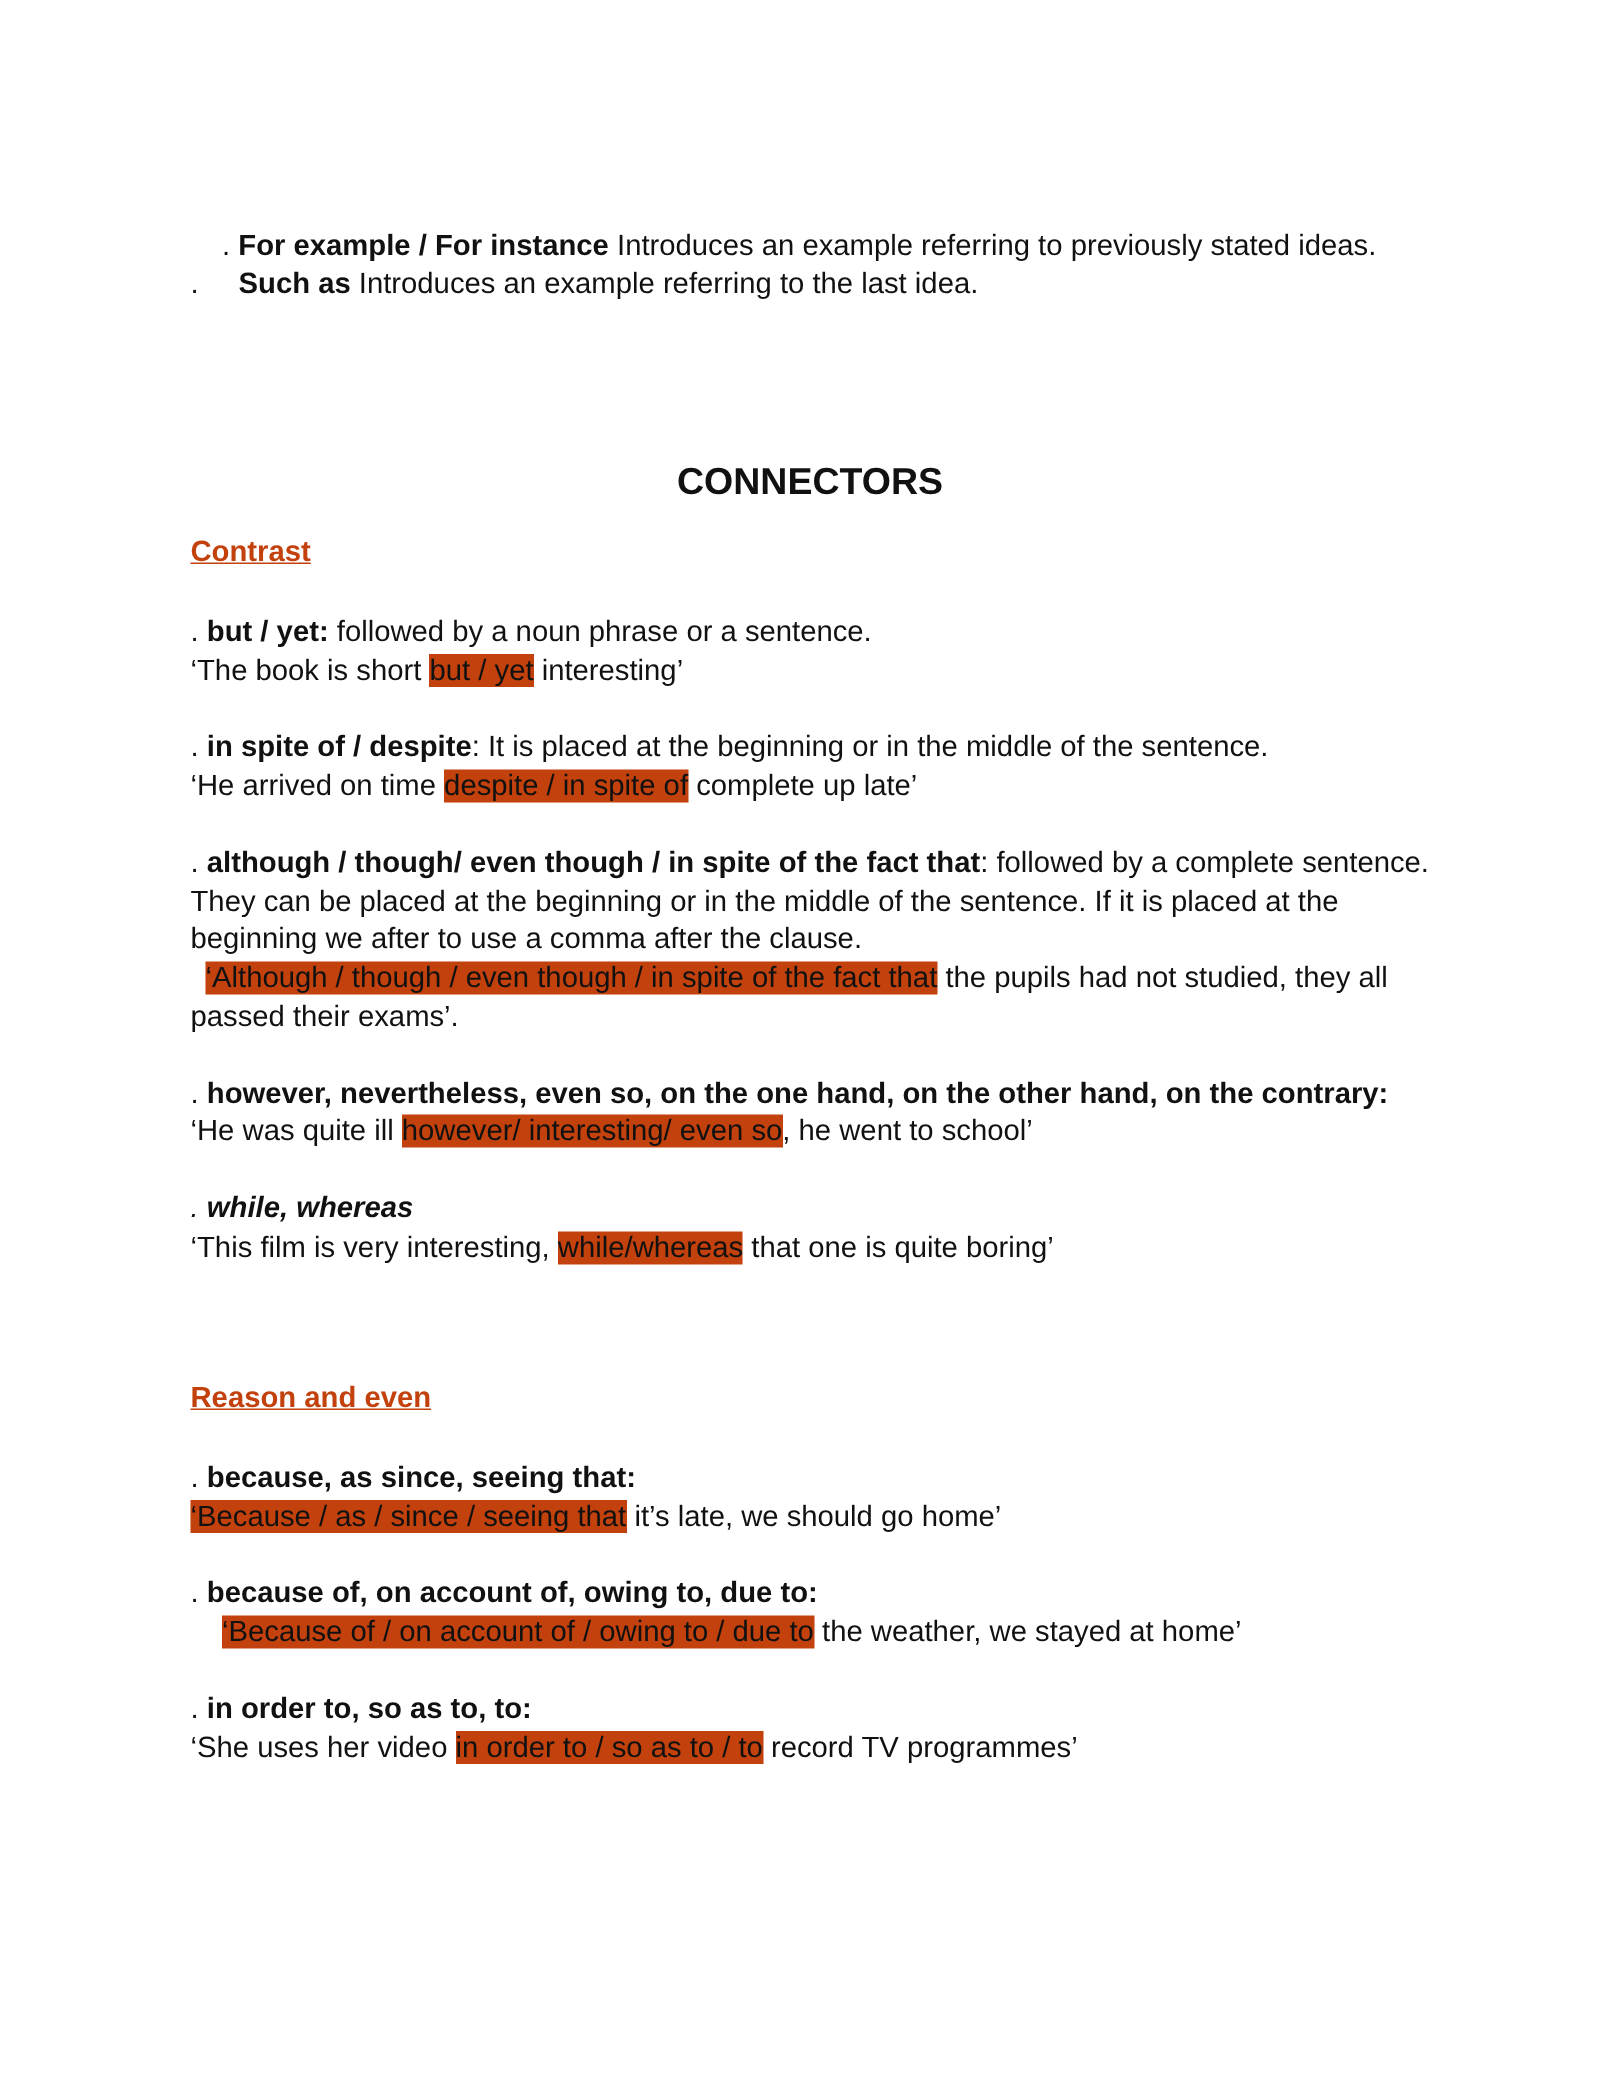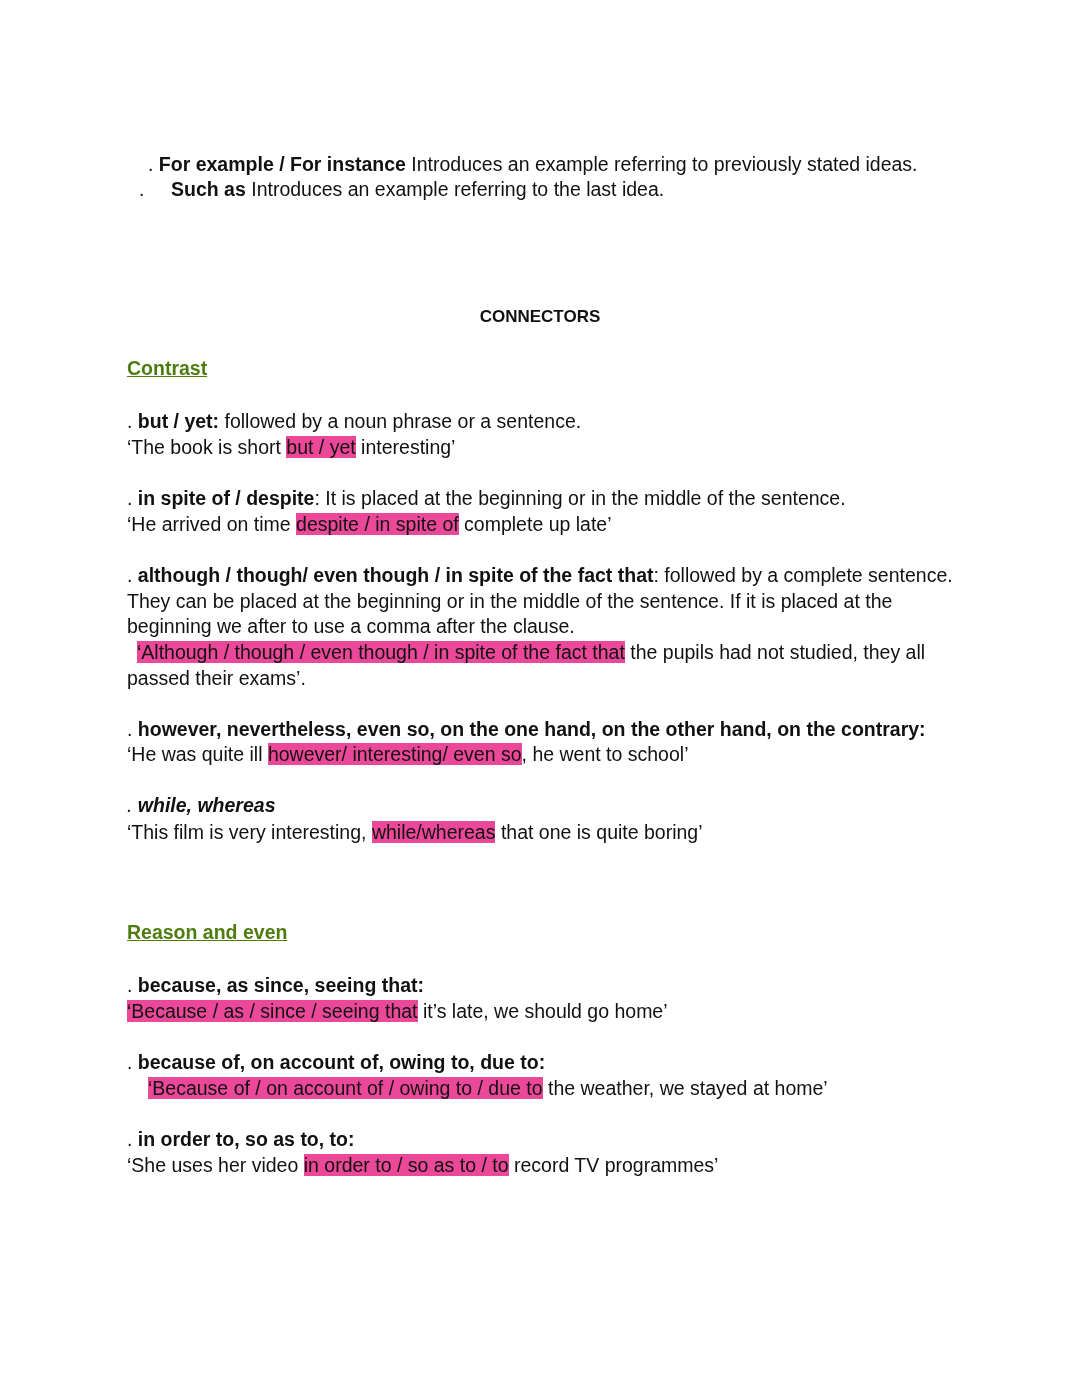--- a/index.html
+++ b/index.html
@@ -1,30 +1,30 @@
 <!DOCTYPE html>
 <html><head>
 <meta charset="utf-8">
 <style>
   html, body { margin: 0; padding: 0; background: #ffffff; }
   body { width: 1080px; height: 1397px; position: relative; overflow: hidden;
          font-family: "Liberation Sans", sans-serif; color: #111111; font-size: 19.5px; }
   .line { position: absolute; left: 127px; white-space: nowrap; line-height: 26px; }
   .b { font-weight: bold; }
-  .hl { background: #ec4899; }
-  .title { position: absolute; left: 0; width: 1080px; text-align: center; font-weight: bold; font-size: 17px; }
-  .section { position: absolute; left: 127px; color: #4d7c0f; font-weight: bold; text-decoration: underline; text-align: right; }
+  .hl { background: #c2410c; }
+  .title { position: absolute; left: 0; width: 1080px; text-align: center; font-weight: bold; font-size: 25px; }
+  .section { position: absolute; left: 127px; color: #c2410c; font-weight: bold; text-decoration: underline; text-align: right; }
 </style>
 </head>
 <body>
 
 <div class="line" style="left:148px; top:151px;">
   <span>. </span><span class="b">For example / For instance</span><span> Introduces an example referring to previously stated ideas.</span>
 </div>
-<div class="line" style="top:176px;margin-left:12px;">
+<div class="line" style="top:176px;">
   <span style="display:inline-block;width:32px;">.</span><span class="b">Such as</span><span> Introduces an example referring to the last idea.</span>
 </div>
 
 <div class="title" style="top:307px;">CONNECTORS</div>
 
 <div class="section" style="top:357px;">Contrast</div>
 
 <div class="line" style="top:408px;">. <span class="b">but / yet:</span><span> followed by a noun phrase or a sentence.</span></div>
 <div class="line" style="top:434px;"><span>‘The book is short </span><span class="hl">but / yet</span><span> interesting’</span></div>
 

